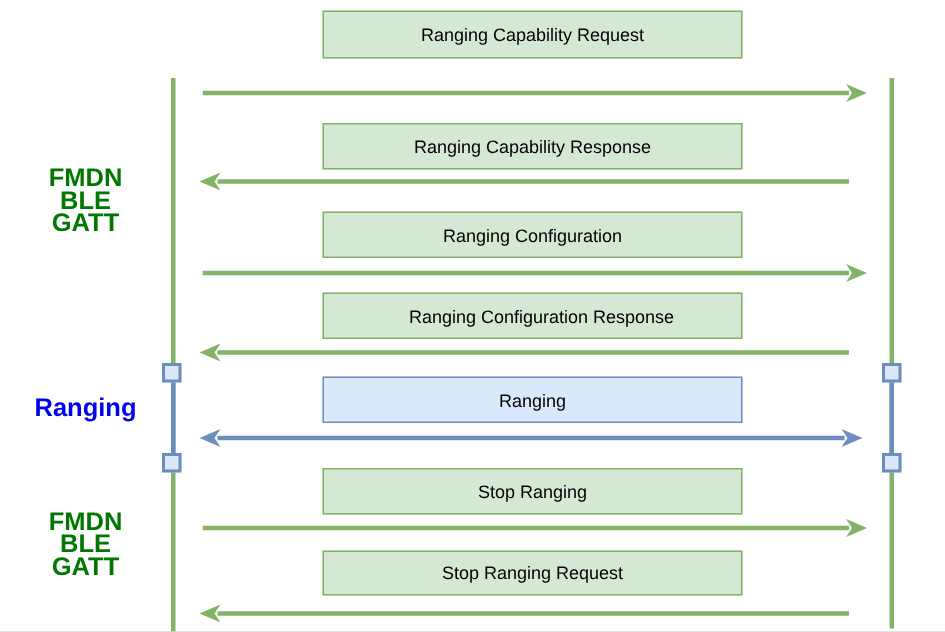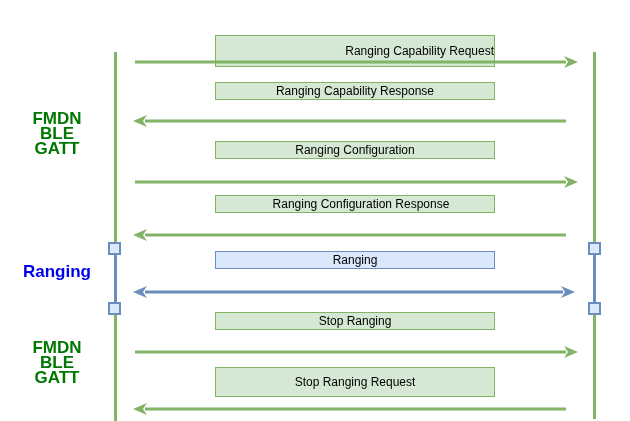--- a/index.html
+++ b/index.html
@@ -45,21 +45,21 @@
     width: 13px;
     height: 13px;
     box-sizing: border-box;
     background: var(--blue-fill);
     border: 2px solid var(--blue-stroke);
   }
   .msg-box {
     position: absolute;
     left: 215px;
     width: 280px;
-    height: 18px;
+    height: 31px;
     box-sizing: border-box;
     border: 1.5px solid var(--green-stroke);
     background: var(--green-fill);
     display: flex;
     align-items: center;
     justify-content: center;
     font-size: 12px;
     color: var(--box-text);
     white-space: nowrap;
   }
@@ -106,21 +106,21 @@
   </div>
   <div class="side-label blue" style="top:264px;">
     <div>Ranging</div>
   </div>
   <div class="side-label green" style="top:340px;">
     <div>FMDN</div>
     <div>BLE</div>
     <div>GATT</div>
   </div>
 
-  <div class="msg-box" style="top:35px; height:32px;justify-content:flex-end;">
+  <div class="msg-box" style="top:7px; height:32px;">
     <span>Ranging Capability Request</span>
   </div>
   <div class="msg-box" style="top:82px;">
     <span>Ranging Capability Response</span>
   </div>
   <div class="msg-box" style="top:141px;">
     <span>Ranging Configuration</span>
   </div>
   <div class="msg-box" style="top:195px;padding-left:12px;">
     <span>Ranging Configuration Response</span>

